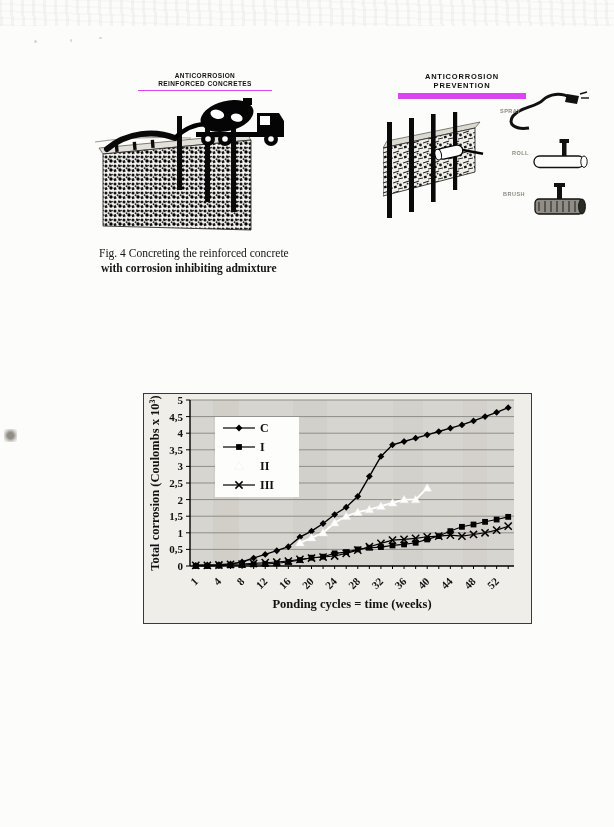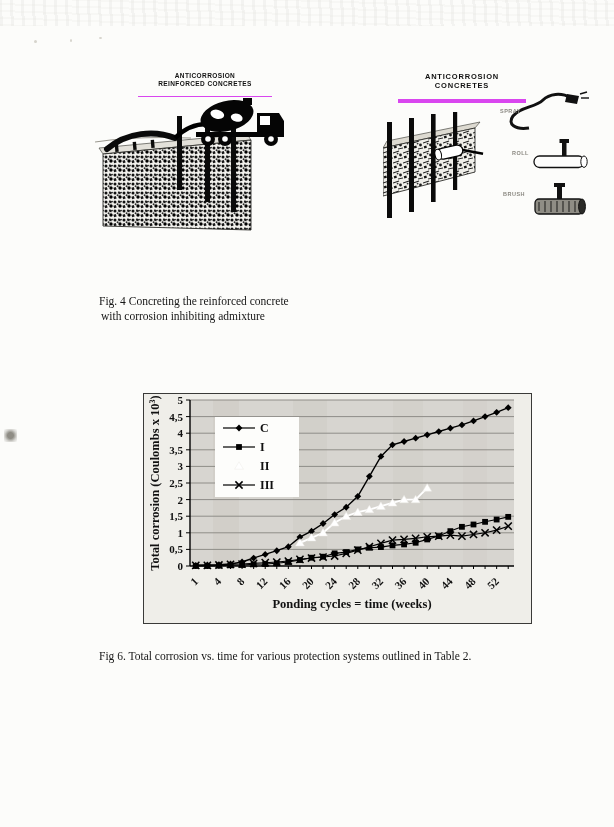--- a/index.html
+++ b/index.html
@@ -17,34 +17,34 @@
   }
   .dot{position:absolute;background:#cfccc4;border-radius:50%;opacity:.85;}
   .smudge{
     position:absolute;left:4px;top:429px;width:13px;height:13px;
     background:radial-gradient(circle at 50% 50%, #8f8d85 0 3px, rgba(143,141,133,.35) 6px, rgba(0,0,0,0) 9px);
     filter:blur(.4px);
   }
   .fig-heading{
     position:absolute;text-align:center;
     font-family:"Liberation Sans", sans-serif;font-weight:bold;color:#111;
-    border-bottom:4px solid #d946ef;padding-bottom:8px;line-height:1.25;
+    border-bottom:6px solid #d946ef;padding-bottom:2px;line-height:1.25;
   }
   .fig-heading.h4{left:138px;top:72px;width:134px;font-size:6.5px;letter-spacing:.4px;border-bottom-width:1.5px;}
   .fig-heading.h5{left:398px;top:72px;width:128px;font-size:7.5px;letter-spacing:.8px;}
   .art{position:absolute;}
   .art.a4{left:95px;top:92px;}
   .art.a5{left:383px;top:90px;}
   .mini-label{
     position:absolute;font-family:"Liberation Sans", sans-serif;
     font-size:5.5px;font-weight:bold;letter-spacing:.5px;color:#8a8880;
   }
   .caption{position:absolute;font-size:11.5px;line-height:15px;color:#151515;}
-  .caption .l2{text-indent:2px;}
-  .cap4{left:99px;top:246px;width:250px;margin-top:48px;}
+  .caption .l2{text-indent:2px;font-weight:bold;}
+  .cap4{left:99px;top:246px;width:250px;}
   .cap5{left:330px;top:244px;width:255px;}
   .cap6{left:99px;top:649px;width:480px;}
   sup{font-size:7.5px;}
   .chart-wrap{position:absolute;left:143px;top:393px;width:389px;height:231px;}
   svg text{font-family:"Liberation Serif", serif;fill:#111;}
   .tick{font-size:11px;font-weight:bold;}
   .axis-title{font-size:12.5px;font-weight:bold;}
   .legend-text{font-size:12px;font-weight:bold;}
 </style>
 </head>
@@ -106,21 +106,21 @@
         <circle cx="13" cy="45" r="2.8" fill="#fff"></circle>
       <circle cx="30" cy="45" r="7" fill="#050505"></circle>
         <circle cx="30" cy="45" r="2.8" fill="#fff"></circle>
       <circle cx="76" cy="45" r="7" fill="#050505"></circle>
         <circle cx="76" cy="45" r="2.8" fill="#fff"></circle>
     </g>
   </svg>
 
   <div class="fig-heading h5">
     <div>ANTICORROSION</div>
-    <div>CONCRETES</div>
+    <div>PREVENTION</div>
   </div>
 
   <svg class="art a5" width="210" height="150" viewBox="0 0 210 150">
     <defs>
       <pattern id="agg2" width="10" height="10" patternUnits="userSpaceOnUse">
         <rect width="10" height="10" fill="#efeee9"></rect>
         <path d="M0 3 L6 1" stroke="#222" stroke-width="1.1"></path>
         <circle cx="7.5" cy="5" r="1.4" fill="#1a1a1a"></circle>
         <rect x="1" y="6" width="2.6" height="2.2" fill="#111" transform="rotate(-15 2 7)"></rect>
         <circle cx="4.6" cy="3.6" r="0.9" fill="#333"></circle>
@@ -401,15 +401,14 @@
         <text x="117" y="77" class="legend-text">II</text>
         <line x1="80" y1="92" x2="112" y2="92" stroke="#000000" stroke-width="1.2"></line>
         <line x1="92.4" y1="88.4" x2="99.6" y2="95.6" stroke="#000000" stroke-width="1.5"></line>
         <line x1="92.4" y1="95.6" x2="99.6" y2="88.4" stroke="#000000" stroke-width="1.5"></line>
         <text x="117" y="96" class="legend-text">III</text>
         <text x="209" y="215" text-anchor="middle" class="axis-title">Ponding cycles = time (weeks)</text>
         <text transform="rotate(-90 16 90)" x="16" y="90" text-anchor="middle" class="axis-title" font-size="11.5"><tspan>Total corrosion (Coulombs x 10</tspan><tspan dy="-4" font-size="8">3</tspan><tspan dy="4">)</tspan></text>
       </svg>
   </div>
 
-  <div class="caption cap6">Fig 6. Total corrosion vs. time for various protection systems outlined in Table 2.</div>
 
 </div>
 
 </body></html>

